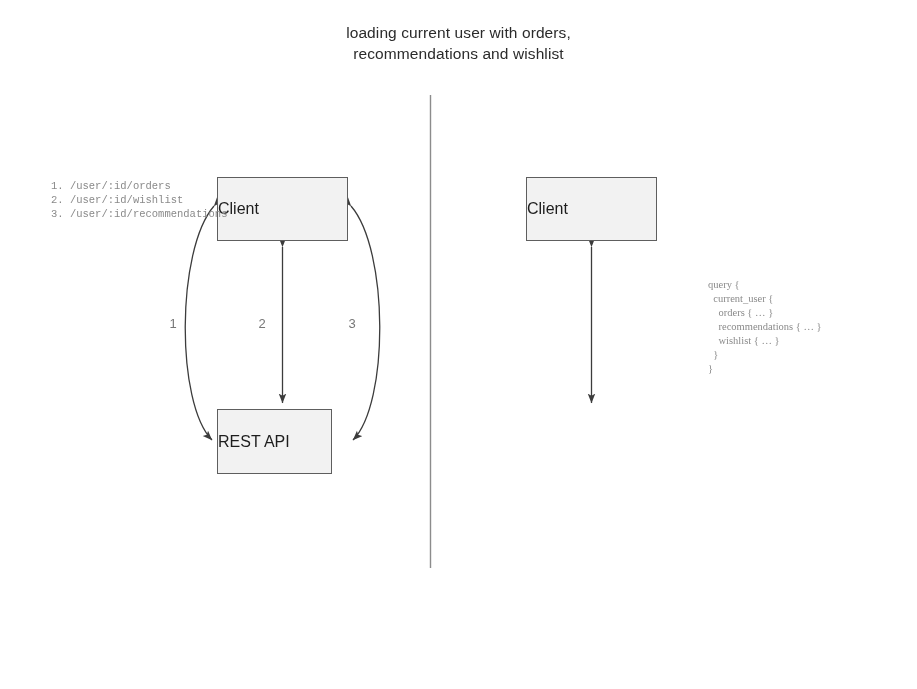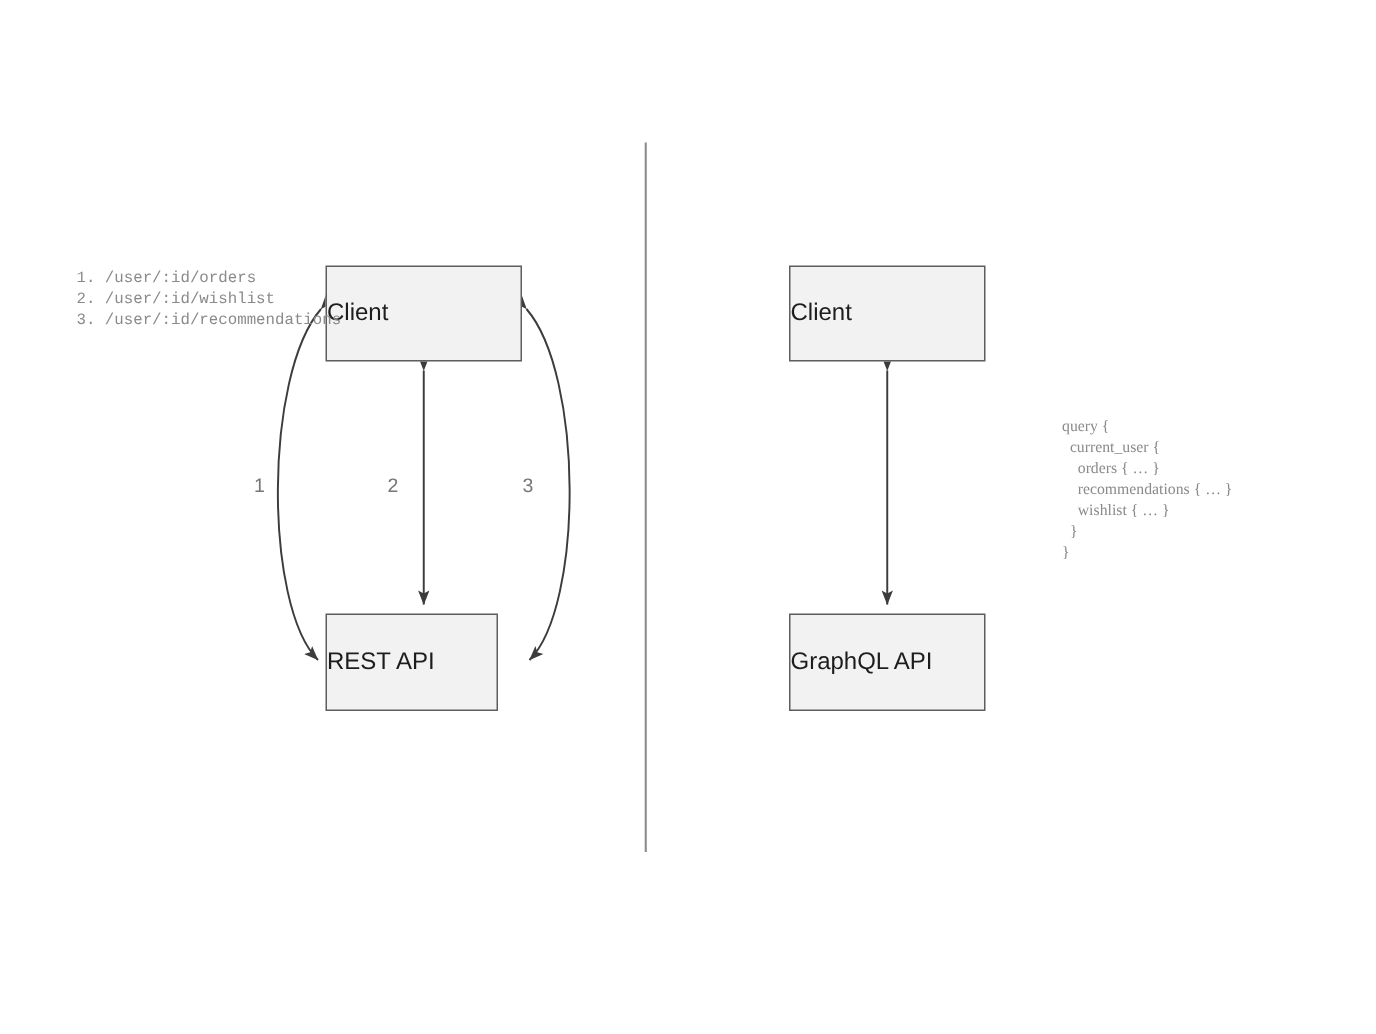--- a/index.html
+++ b/index.html
@@ -80,20 +80,24 @@
     margin-left: 43px;
   }
   .rest-endpoints { left: 8px; top: 179px; }
   .gql-query      { left: 665px; top: 278px; font-family: Liberation Serif, serif; }
 </style>
 </head>
 <body>
 
 <div id="canvas">
 
+  <div class="title">
+    <div>loading current user with orders,</div>
+    <div>recommendations and wishlist</div>
+  </div>
 
   <svg class="svg-layer" viewBox="0 0 917 689" width="917" height="689">
     <defs>
       <marker id="ah" markerWidth="9" markerHeight="9" refX="7.2" refY="3.1" orient="auto" markerUnits="strokeWidth">
         <path d="M0,0.2 L7.4,3.1 L0,6 L1.6,3.1 Z" fill="#3c3c3c"></path>
       </marker>
     </defs>
 
     <line x1="430.5" y1="95" x2="430.5" y2="568" stroke="#8c8c8c" stroke-width="1.4"></line>
 
@@ -117,23 +121,20 @@
   <div class="edge-label lbl-2">2</div>
   <div class="edge-label lbl-3">3</div>
 
   <div class="mono-block rest-endpoints">1. /user/:id/orders
 2. /user/:id/wishlist
 3. /user/:id/recommendations</div>
 
   <div class="node node-client-right">
     <span>Client</span>
   </div>
-  <div class="node node-graphql">
-    <span>GraphQL API</span>
-  </div>
 
   <div class="mono-block gql-query">query {
   current_user {
     orders { … }
     recommendations { … }
     wishlist { … }
   }
 }</div>
 
 </div>

